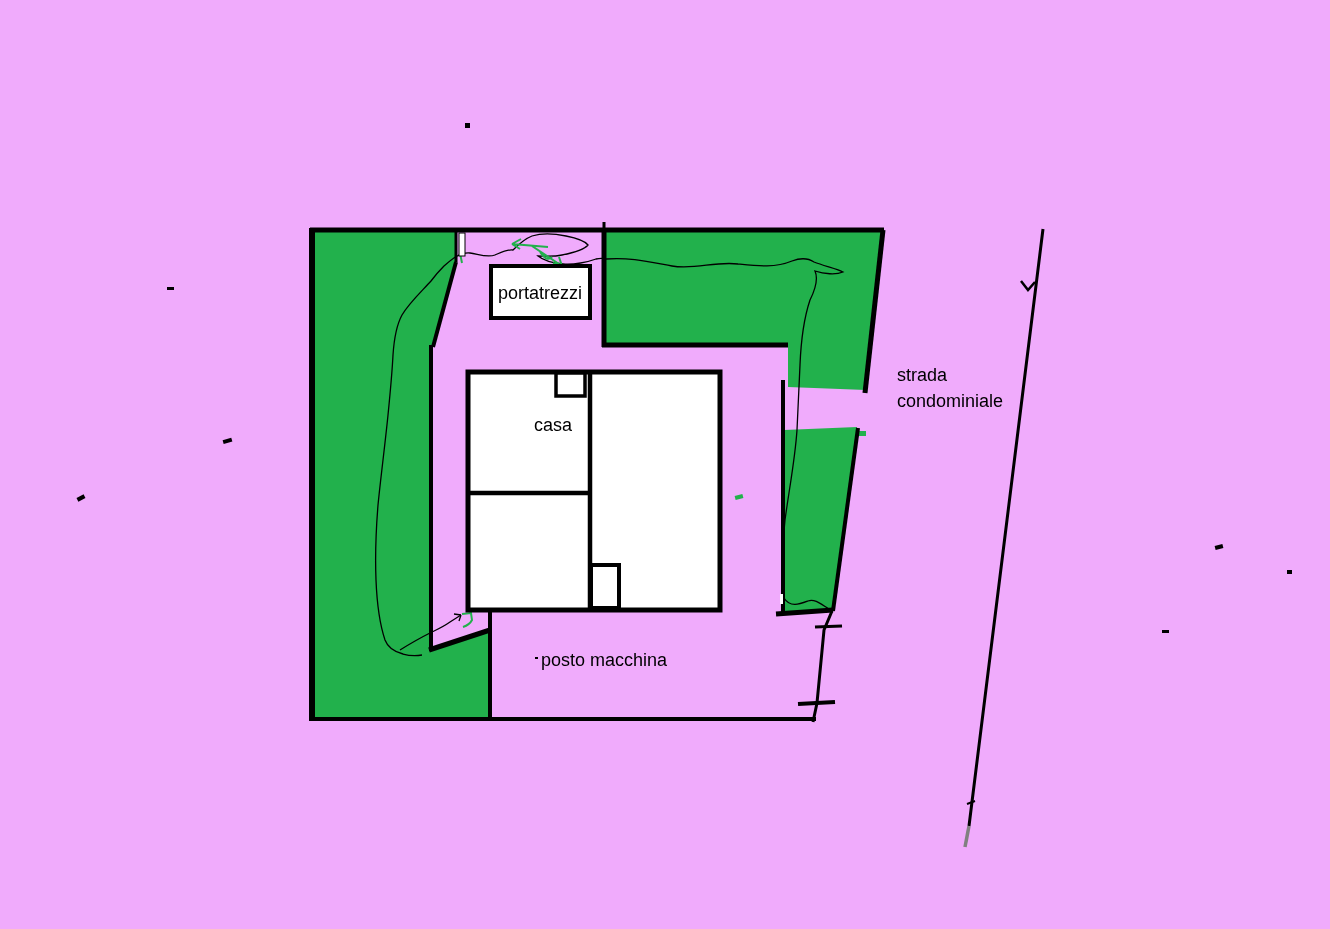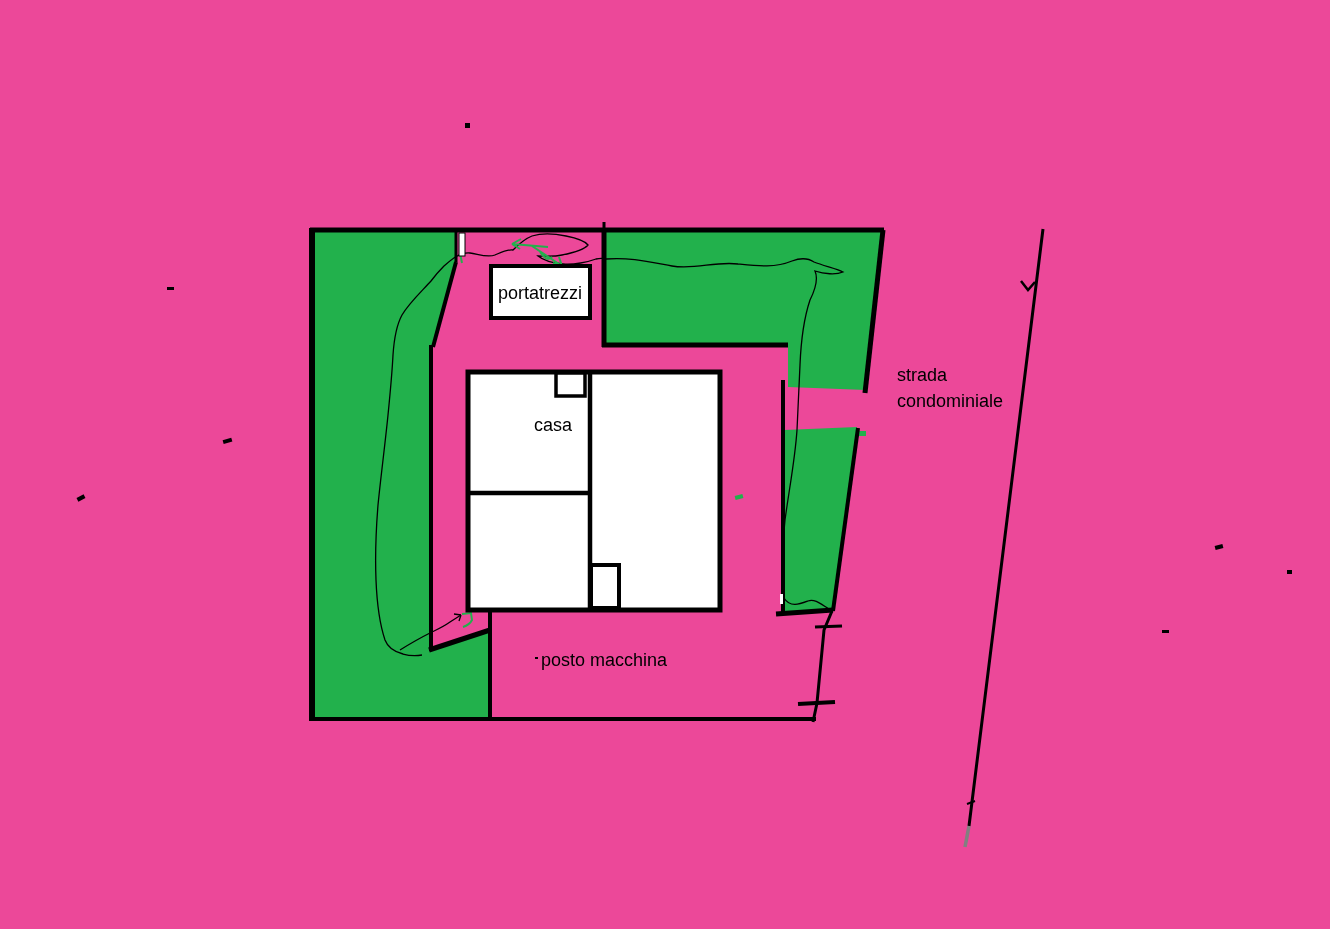--- a/index.html
+++ b/index.html
@@ -8,21 +8,21 @@
     background: #ffffff;
     width: 1330px;
     height: 929px;
     overflow: hidden;
     font-family: "Liberation Sans", sans-serif;
   }
   .canvas-wrap {
     position: relative;
     width: 1330px;
     height: 929px;
-    background: #ec4899;
+    background: #f0abfc;
   }
   svg { display: block; }
   text {
     font-family: "Liberation Sans", sans-serif;
     font-size: 18px;
     fill: #000000;
   }
 </style>
 </head>
 <body>

